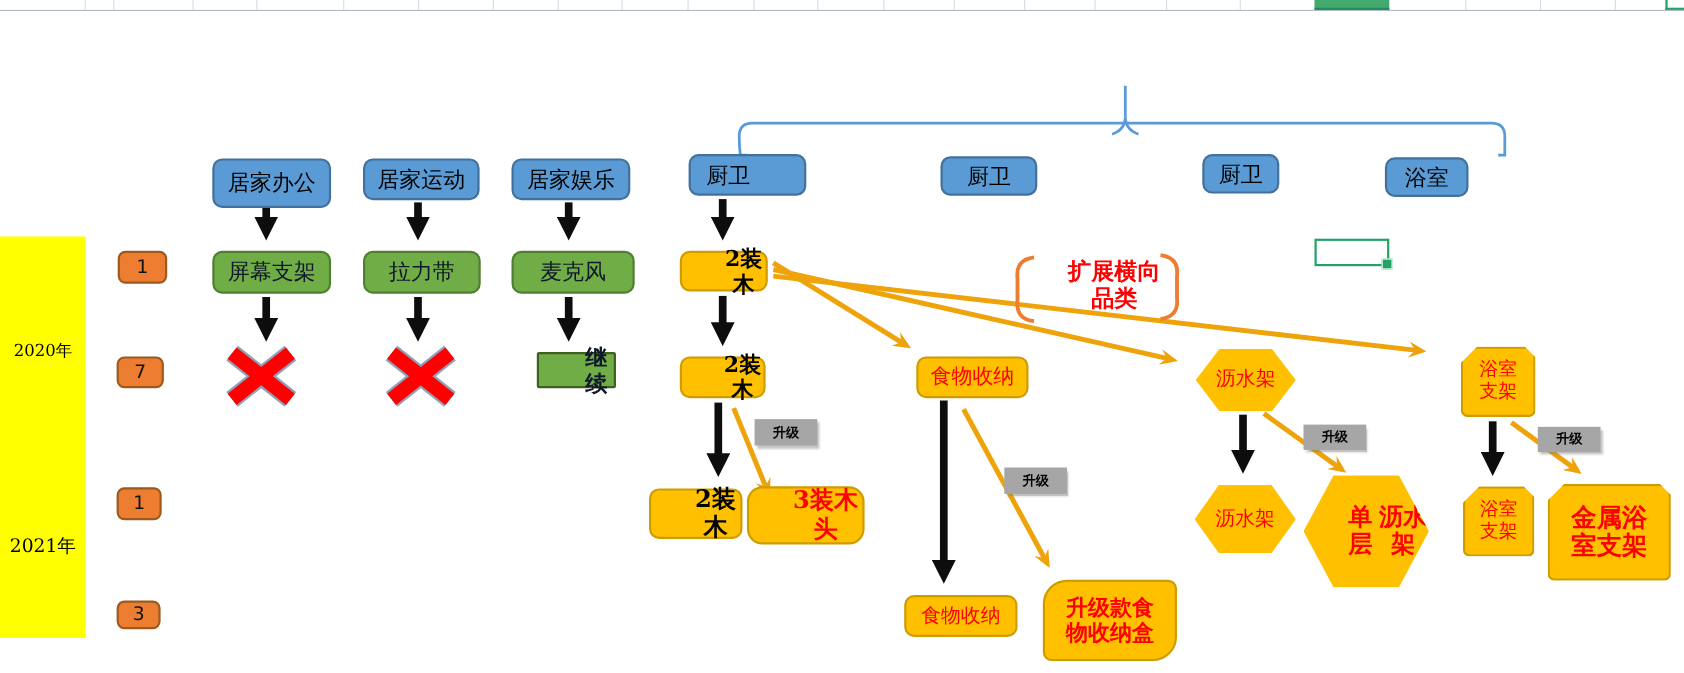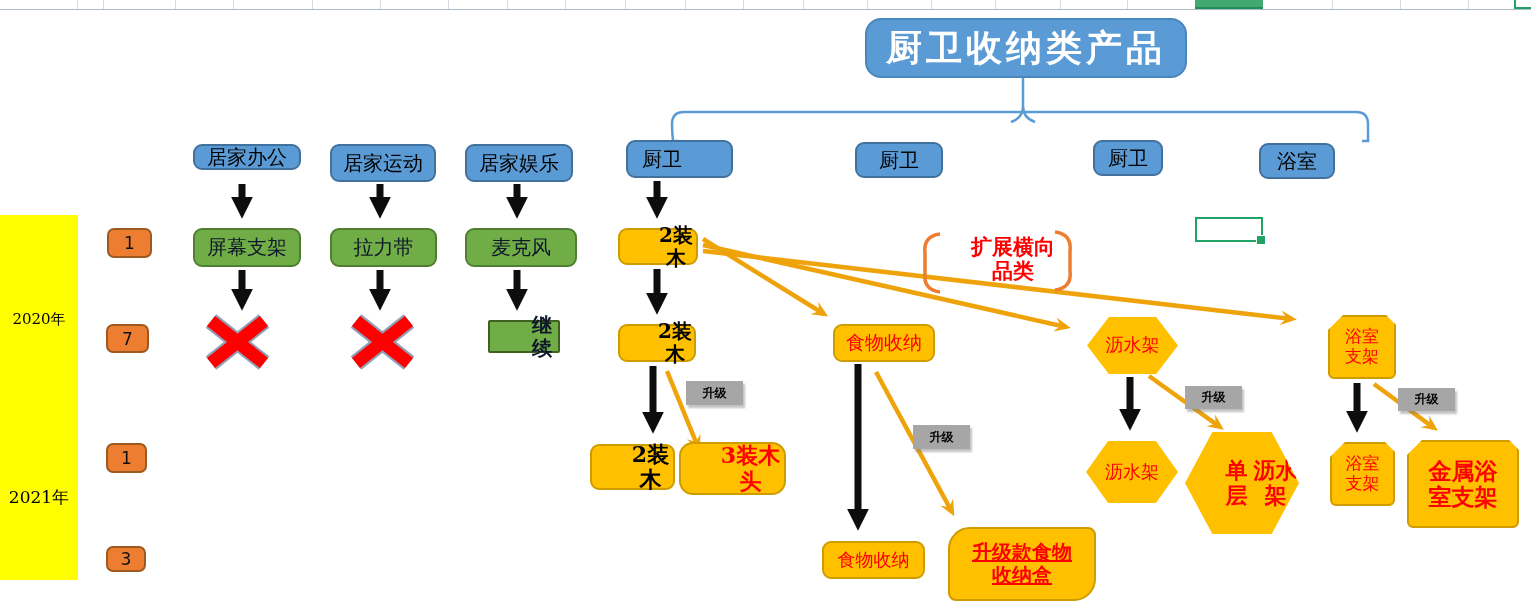--- a/index.html
+++ b/index.html
@@ -125,43 +125,42 @@
       <line x1="356" y1="321" x2="409" y2="363" stroke="#FF0000" stroke-width="13"></line>
       <line x1="409" y1="321" x2="356" y2="363" stroke="#FF0000" stroke-width="13"></line>
     </g>
 
     <g fill="none" stroke="#ED7D31" stroke-width="3.5">
       <path d="M940,234 Q923,236 925,253 L925,273 Q923,290 940,292"></path>
       <path d="M1055,232 Q1072,234 1070,251 L1070,271 Q1072,288 1055,290"></path>
     </g>
   </svg>
 
-  <div class="box title" style="left:865px;top:18px;width:322px;height:60px;">厨卫收纳类产品</div>
 
-  <div class="box blue z2" style="left:193px;top:144px;width:108px;height:26px;">居家办公</div>
+  <div class="box blue z2" style="left:193px;top:144px;width:108px;height:45px;">居家办公</div>
   <div class="box blue z2" style="left:330px;top:144px;width:106px;height:38px;">居家运动</div>
   <div class="box blue z2" style="left:465px;top:144px;width:108px;height:38px;">居家娱乐</div>
   <div class="box blue z2" style="left:626px;top:140px;width:107px;height:38px;justify-content:flex-start;padding-left:14px;">厨卫</div>
   <div class="box blue z2" style="left:855px;top:142px;width:88px;height:36px;">厨卫</div>
   <div class="box blue z2" style="left:1093px;top:140px;width:70px;height:36px;">厨卫</div>
   <div class="box blue z2" style="left:1259px;top:143px;width:76px;height:36px;">浴室</div>
 
   <div class="box green z2" style="left:193px;top:228px;width:108px;height:39px;">屏幕支架</div>
   <div class="box green z2" style="left:465px;top:228px;width:112px;height:39px;">麦克风</div>
   <div class="box green z2" style="left:330px;top:228px;width:107px;height:39px;">拉力带</div>
   <div class="box green bold z2" style="left:488px;top:320px;width:72px;height:33px;border-radius:2px;border-color:#3e611f;">继续</div>
 
   <div class="box amber bold z2" style="left:618px;top:228px;width:80px;height:37px;">2装木</div>
   <div class="box amber bold z2" style="left:618px;top:324px;width:78px;height:38px;">2装木</div>
   <div class="box amber bold z2" style="left:590px;top:444px;width:85px;height:46px;font-size:22px;">2装木</div>
   <div class="box amber bold redtxt z2" style="left:679px;top:442px;width:107px;height:53px;font-size:22px;border-radius:14px;">3装木头</div>
 
   <div class="box amber redtxt z2" style="left:833px;top:324px;width:102px;height:38px;font-size:19px;">食物收纳</div>
   <div class="box amber redtxt z2" style="left:822px;top:541px;width:103px;height:38px;font-size:18px;">食物收纳</div>
-  <div class="box amber bold redtxt z2" style="left:948px;top:527px;width:148px;height:74px;font-size:20px;border-radius:22px 8px 22px 8px;padding:0 17px;text-decoration:underline;">升级款食物收纳盒</div>
+  <div class="box amber bold redtxt z2" style="left:948px;top:527px;width:122px;height:74px;font-size:20px;border-radius:22px 8px 22px 8px;padding:0 17px;">升级款食物收纳盒</div>
 
   <div class="box hex redtxt z2" style="left:1087px;top:317px;width:91px;height:57px;font-size:18px;">沥水架</div>
   <div class="box hex redtxt z2" style="left:1086px;top:441px;width:92px;height:62px;font-size:18px;">沥水架</div>
   <div class="box hex bold redtxt z2" style="left:1185px;top:432px;width:114px;height:102px;font-size:22px;flex-direction:row;">
     <span>单层</span>
     <span>沥水架</span>
   </div>
 
   <div class="box snip redtxt z2" style="left:1328px;top:315px;width:68px;height:64px;font-size:17px;padding:0 13px;">浴室支架</div>
   <div class="box snip redtxt z2" style="left:1330px;top:442px;width:65px;height:64px;font-size:17px;padding:0 12px;">浴室支架</div>

